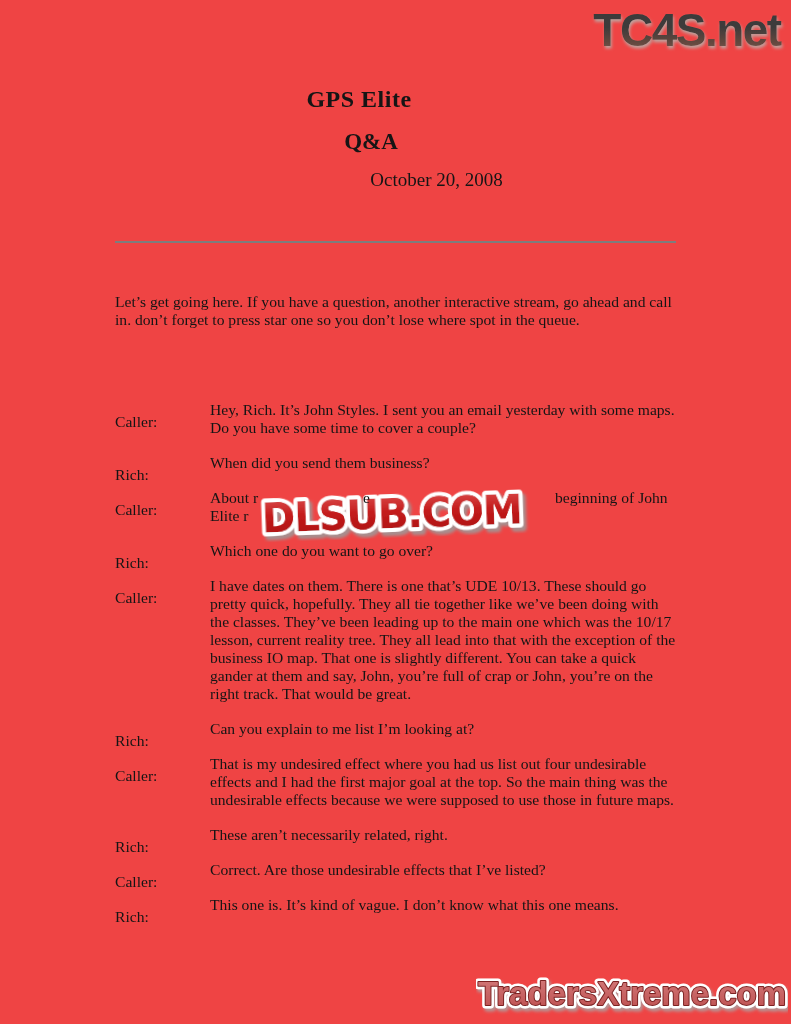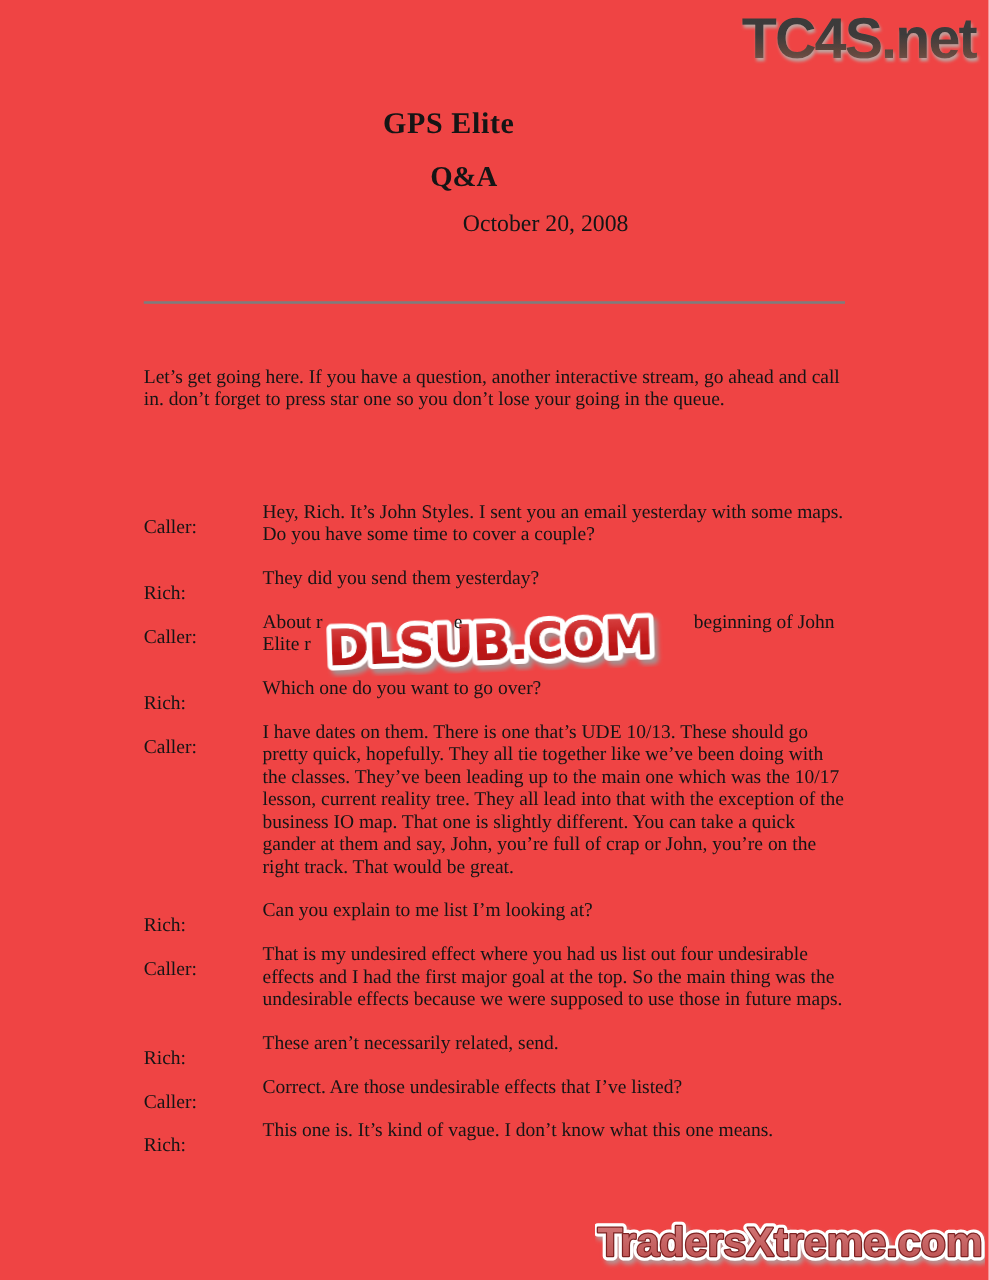--- a/index.html
+++ b/index.html
@@ -64,33 +64,33 @@
     </svg>
   </div>
 
   <div class="abs" id="doc-title">GPS Elite</div>
   <div class="abs" id="doc-subtitle">Q&amp;A</div>
   <div class="abs" id="doc-date">October 20, 2008</div>
 
   <div class="abs" id="divider"></div>
 
   <div class="abs" id="intro-paragraph">Let’s get going here. If you have a question, another interactive stream, go ahead and call
-in. don’t forget to press star one so you don’t lose your going in the queue.</div>
+in. don’t forget to press star one so you don’t lose where spot in the queue.</div>
 
   <div class="abs" id="transcript">
 
     <div class="entry">
       <span class="speaker">Caller:</span>
       <div class="speech">Hey, Rich. It’s John Styles. I sent you an email yesterday with some maps.
 Do you have some time to cover a couple?</div>
     </div>
 
     <div class="entry">
       <span class="speaker">Rich:</span>
-      <div class="speech">They did you send them yesterday?</div>
+      <div class="speech">When did you send them business?</div>
     </div>
 
     <div class="entry">
       <span class="speaker">Caller:</span>
       <div class="speech"><span>About r</span><span class="gap1"></span><span class="frag-mid">e</span><span class="gap2"></span><span>beginning of John</span><br><span>Elite r</span></div>
     </div>
 
     <div class="entry">
       <span class="speaker">Rich:</span>
       <div class="speech">Which one do you want to go over?</div>
@@ -114,21 +114,21 @@
 
     <div class="entry">
       <span class="speaker">Caller:</span>
       <div class="speech">That is my undesired effect where you had us list out four undesirable
 effects and I had the first major goal at the top. So the main thing was the
 undesirable effects because we were supposed to use those in future maps.</div>
     </div>
 
     <div class="entry">
       <span class="speaker">Rich:</span>
-      <div class="speech">These aren’t necessarily related, send.</div>
+      <div class="speech">These aren’t necessarily related, right.</div>
     </div>
 
     <div class="entry">
       <span class="speaker">Caller:</span>
       <div class="speech">Correct. Are those undesirable effects that I’ve listed?</div>
     </div>
 
     <div class="entry">
       <span class="speaker">Rich:</span>
       <div class="speech">This one is. It’s kind of vague. I don’t know what this one means.</div>

